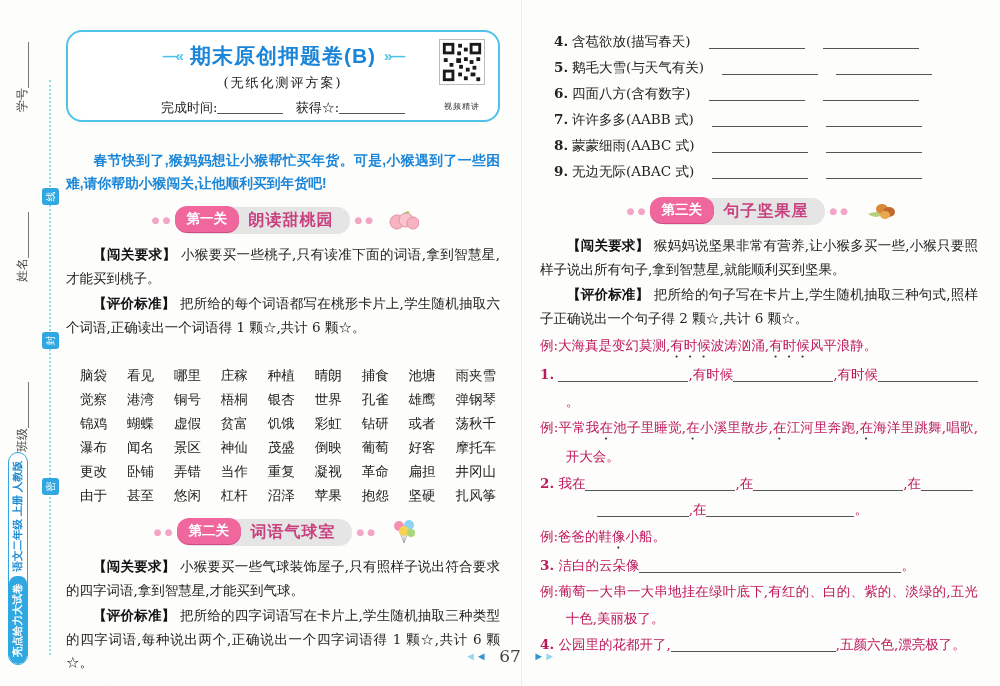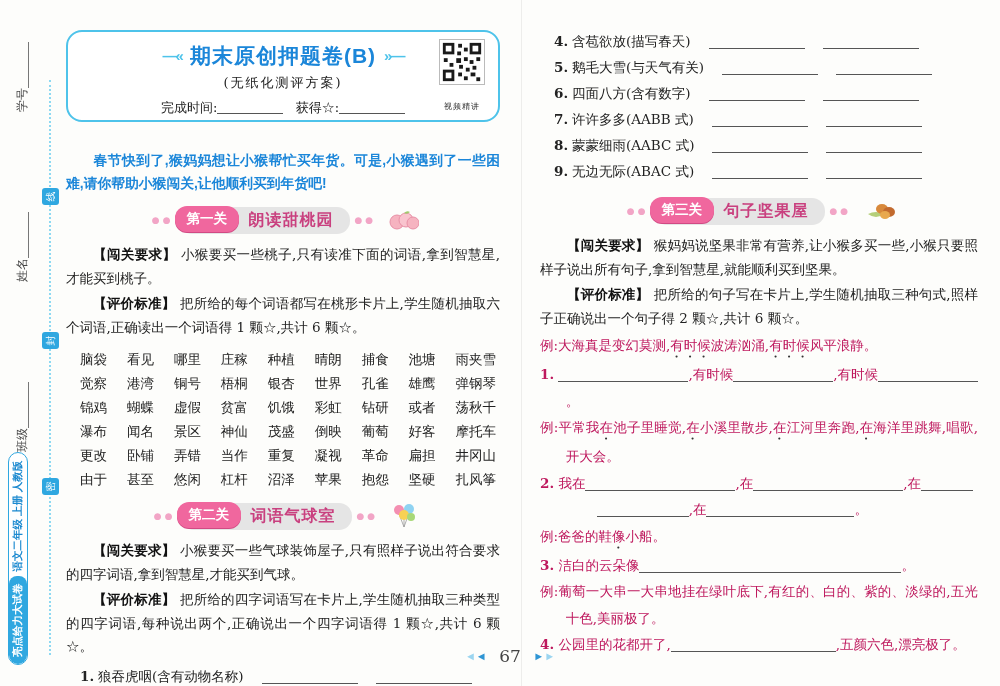--- a/index.html
+++ b/index.html
@@ -67,21 +67,21 @@
     box-shadow:0 1px 0 #d14a84;
   }
   .banner-title { color:#c9407f; font-family:"Liberation Sans",sans-serif; font-weight:bold; font-size:16px; letter-spacing:1px; }
   .banner-icon { margin-left:8px; }
 
   
   .para { font-size:13.5px; line-height:23.5px; text-align:justify; text-indent:2em; margin-top:2px; color:#222; }
   .para .plabel { font-family:"Liberation Sans",sans-serif; font-weight:bold; color:#111; }
 
   
-  .word-grid { margin:8px 4px 2px 14px; }
+  .word-grid { margin:24px 4px 2px 14px; }
   .word-row { display:flex; justify-content:space-between; font-size:13.5px; line-height:24px; color:#222; }
 
   
   .item-row { font-size:13.5px; line-height:26px; margin-left:14px; color:#222; white-space:nowrap; }
   .item-row .num { font-weight:bold; font-family:"DejaVu Serif",serif; margin-right:4px; }
   .blank { display:inline-block; border-bottom:1px solid #555; height:15px; vertical-align:-3px; }
   .item-row .blank { width:96px; margin-left:18px; }
 
   
   .s3-lines { margin-top:2px; }

